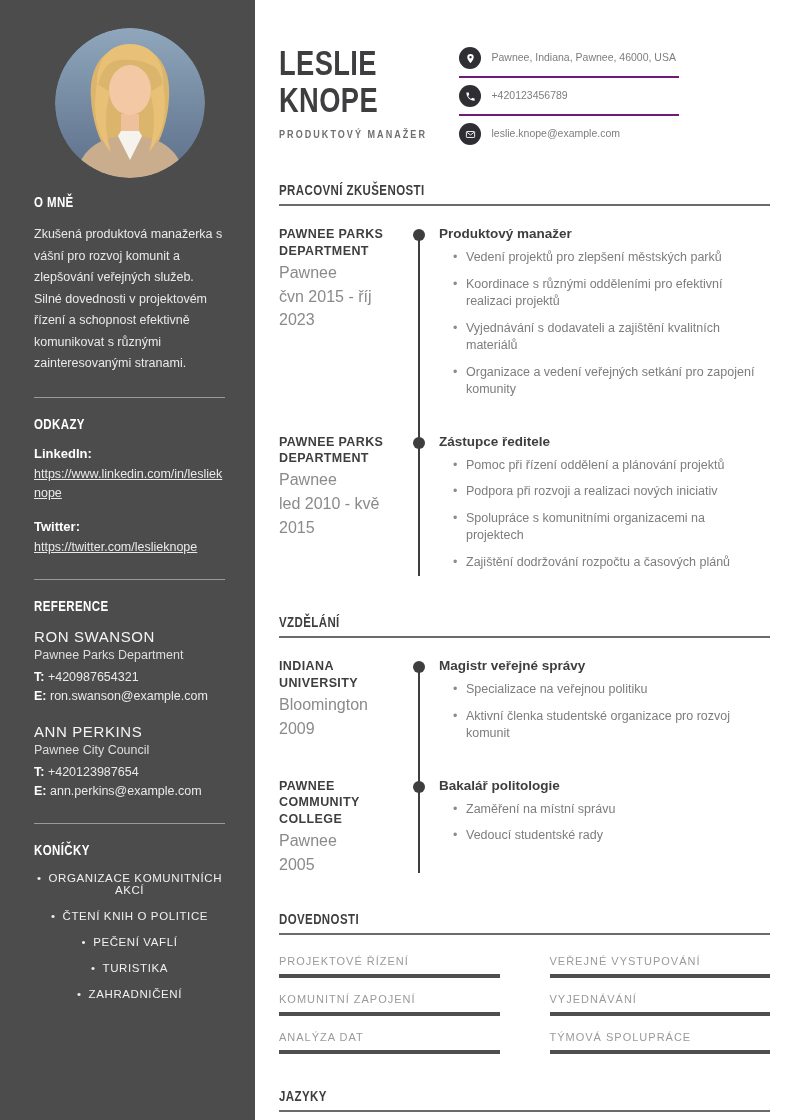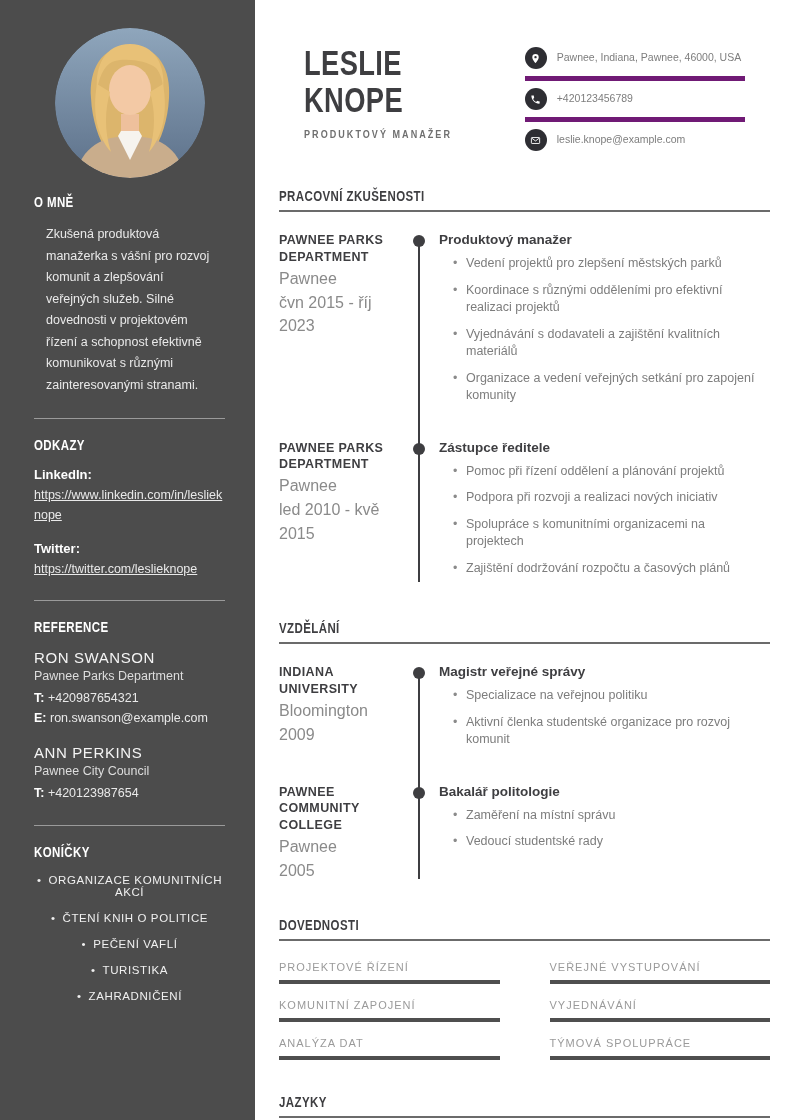--- a/index.html
+++ b/index.html
@@ -9,45 +9,45 @@
   *{box-sizing:border-box;}
   html,body{margin:0;padding:0;}
   body{width:794px;height:1120px;font-family:"Liberation Sans",sans-serif;background:#fff;overflow:hidden;}
   .page{display:flex;width:794px;height:1120px;}
 
   
   .sidebar{width:255px;min-width:255px;background:var(--sidebar-bg);color:#fff;padding:26px 30px 20px 34px;}
   .avatar{width:150px;height:150px;border-radius:50%;margin:2px auto 14px;overflow:hidden;}
   .side-h{font-size:14px;font-weight:bold;color:#fff;margin:16px 0 14px;letter-spacing:.5px;}
   .cond{display:inline-block;transform:scaleX(.82);transform-origin:0 50%;white-space:nowrap;}
-  .about{font-size:12.5px;line-height:1.72;color:var(--light);margin:12px;}
+  .about{font-size:12.5px;line-height:1.72;color:var(--light);margin:0;}
   .sidebar hr{border:none;border-top:1px solid #9a9a9a;margin:22px 0 18px;}
   .link-item{margin-bottom:16px;}
   .link-label{font-weight:bold;font-size:13px;color:#fff;margin-bottom:3px;}
   .link-url{font-size:12.5px;color:var(--light);text-decoration:underline;word-break:break-all;line-height:1.5;}
   .ref{margin-bottom:16px;}
   .ref-name{font-size:15px;color:#f4f4f4;letter-spacing:.6px;margin-bottom:3px;}
   .ref-org{font-size:12.5px;color:#ddd;margin-bottom:6px;}
   .ref-line{font-size:12.5px;color:var(--light);line-height:1.55;}
   .ref-line b{color:#fff;}
   .hobbies{list-style:none;margin:0;padding:0;}
   .hobbies li{font-size:11.5px;letter-spacing:.6px;color:#f0f0f0;margin-bottom:14px;text-align:center;}
   .hobbies li::before{content:"•";margin-right:7px;}
 
   
   .main{flex:1;padding:30px 24px 0 24px;}
-  .top{display:flex;justify-content:center;margin-bottom:30px;gap:40px;}
+  .top{display:flex;justify-content:flex-start;margin-bottom:30px;}
   .name-block{padding-top:14px;}
   .name-line{font-size:35px;font-weight:bold;color:var(--ink);line-height:1.06;letter-spacing:.5px;}
   .name-line .cond{transform:scaleX(.78);}
   .job-title{font-size:11px;font-weight:bold;color:#6f6f6f;letter-spacing:2.5px;margin-top:10px;}
   .contact{width:220px;padding-top:10px;}
   .contact-row{display:flex;align-items:center;padding:7px 0;}
   .contact-row:not(:last-child) .ctext{border-bottom:none;}
-  .contact-row:not(:last-child){border-bottom:5px solid #701a75;}
+  .contact-row:not(:last-child){border-bottom:2px solid #701a75;}
   .cicon{width:22px;height:22px;min-width:22px;border-radius:50%;background:var(--icon-bg);display:flex;align-items:center;justify-content:center;margin-right:10px;}
   .cicon svg{width:11px;height:11px;}
   .ctext{font-size:10.5px;color:#7d7d7d;line-height:1.3;}
 
   .sec{margin-bottom:34px;}
   .sec-h{font-size:14px;font-weight:bold;color:var(--ink);letter-spacing:.5px;margin:0 0 6px;}
   .sec-rule{border:none;border-top:2px solid var(--rule);margin:0 0 20px;}
 
   .entries{position:relative;}
   .entries::before{content:"";position:absolute;left:139px;top:8px;bottom:4px;width:2px;background:var(--ink);}
@@ -128,20 +128,21 @@
           <div class="ref-name">RON SWANSON</div>
           <div class="ref-org">Pawnee Parks Department</div>
           <div class="ref-line"><b>T:</b> <span>+420987654321</span></div>
           <div class="ref-line"><b>E:</b> <span>ron.swanson@example.com</span></div>
         </div>
 
         <div class="ref">
           <div class="ref-name">ANN PERKINS</div>
           <div class="ref-org">Pawnee City Council</div>
           <div class="ref-line"><b>T:</b> <span>+420123987654</span></div>
+          <div class="ref-line"><b>E:</b> <span>ann.perkins@example.com</span></div>
         </div>
 
     </div>
 
     <hr>
 
     <h2 class="side-h"><span class="cond">KONÍČKY</span></h2>
     <ul class="hobbies">
 
         <li>ORGANIZACE KOMUNITNÍCH AKCÍ</li>

